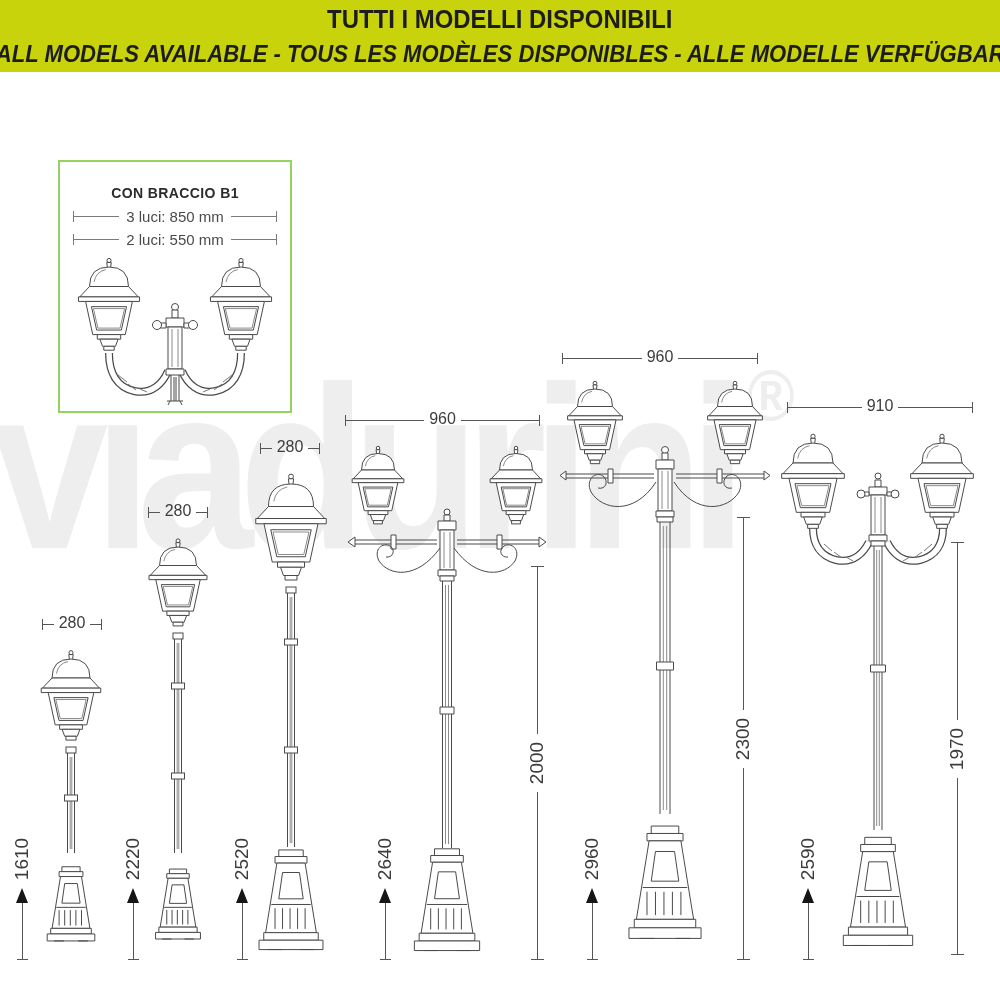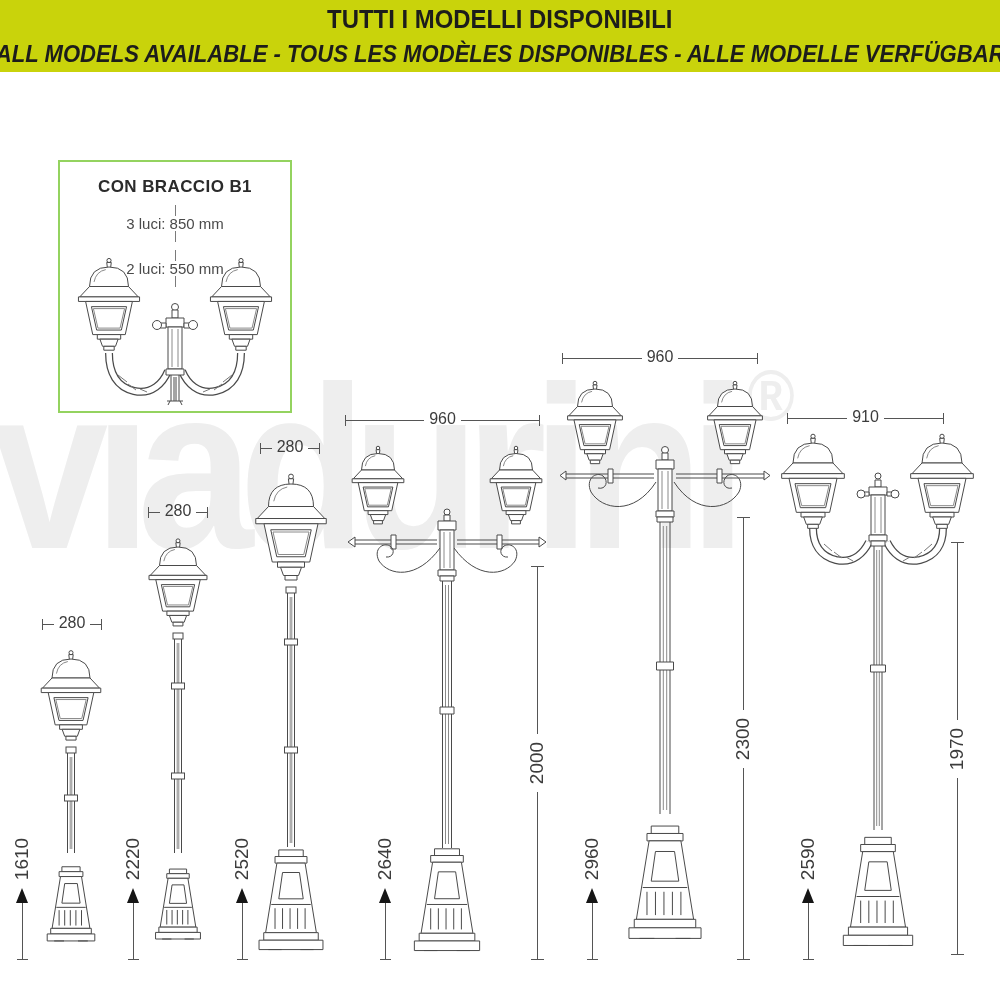--- a/index.html
+++ b/index.html
@@ -11,22 +11,22 @@
   .banner-title{font-size:26px;font-weight:bold;color:#1d1d1b;transform:scaleX(.92);white-space:nowrap;}
   .banner-sub{font-size:24px;font-weight:bold;font-style:italic;color:#1d1d1b;transform:scaleX(.92);white-space:nowrap;}
   
   .watermark{position:absolute;left:-8px;top:352px;width:1200px;z-index:0;line-height:1;
              font-size:232px;font-weight:bold;color:#eeeeee;letter-spacing:-16px;
              transform:scaleX(.9);transform-origin:left top;white-space:nowrap;user-select:none;}
   .watermark .reg{display:inline-block;font-size:72px;letter-spacing:0;transform:translateY(-128px);margin-left:16px;}
   
   .inset{position:absolute;left:58px;top:160px;width:234px;height:253px;border:2px solid #94d35f;
          background:#fff;z-index:2;box-sizing:border-box;}
-  .inset-title{margin-top:15px;text-align:center;font-size:17px;font-weight:bold;color:#2b2b2b;letter-spacing:.4px;}
-  .inset-row{display:flex;align-items:center;margin:8px 13px 0;color:#4a4a4a;font-size:15px;flex-direction:column;}
+  .inset-title{margin-top:23px;text-align:center;font-size:14px;font-weight:bold;color:#2b2b2b;letter-spacing:.4px;}
+  .inset-row{display:flex;align-items:center;margin:8px 13px 0;color:#4a4a4a;font-size:15px;}
   .inset-row .et{width:1px;height:11px;background:#7a7a7a;}
   .inset-row .ln{flex:1;height:1px;background:#7a7a7a;}
   .inset-row .lbl{padding:0 7px;white-space:nowrap;line-height:1;}
   .inset-art{position:absolute;left:10px;top:95px;}
   
   .hdim{position:absolute;display:flex;align-items:center;height:22px;z-index:3;color:#3c3c3c;}
   .hdim .et{width:1px;height:11px;background:#555;}
   .hdim .ln{flex:1;height:1px;background:#555;}
   .hdim .lbl{font-size:16px;padding:0 5px;line-height:1;transform:translateY(-1px);white-space:nowrap;}
   .vdim{position:absolute;width:26px;display:flex;flex-direction:column;align-items:center;z-index:3;color:#3c3c3c;}
@@ -326,21 +326,21 @@
         <circle cx="123" cy="64" r="4"></circle>
       <rect x="99" y="111" width="14" height="5"></rect>
       <path d="M102,116 V400 M110,116 V400" fill="none"></path>
       <path d="M104.7,120 V396 M107.3,120 V396" fill="none" stroke="#8a8a8a"></path>
       <rect x="98.5" y="235" width="15" height="7"></rect>
     </g>
     <use href="#lantern" x="1" y="3" width="80" height="100"></use>
     <use href="#lantern" x="130" y="3" width="80" height="100"></use>
     <use href="#postbase" x="55" y="400" width="102" height="132"></use>
   </svg>
-  <div class="hdim" style="left:787px;top:407px;width:157px">
+  <div class="hdim" style="left:787px;top:396px;width:186px">
     <span class="et"></span>
       <span class="ln"></span>
     <span class="lbl">910</span>
     <span class="ln"></span>
       <span class="et"></span>
   </div>
   <div class="vdim" style="left:795px;top:833px;height:127px">
     <div class="rotlbl">
         <span>2590</span>
       </div>

